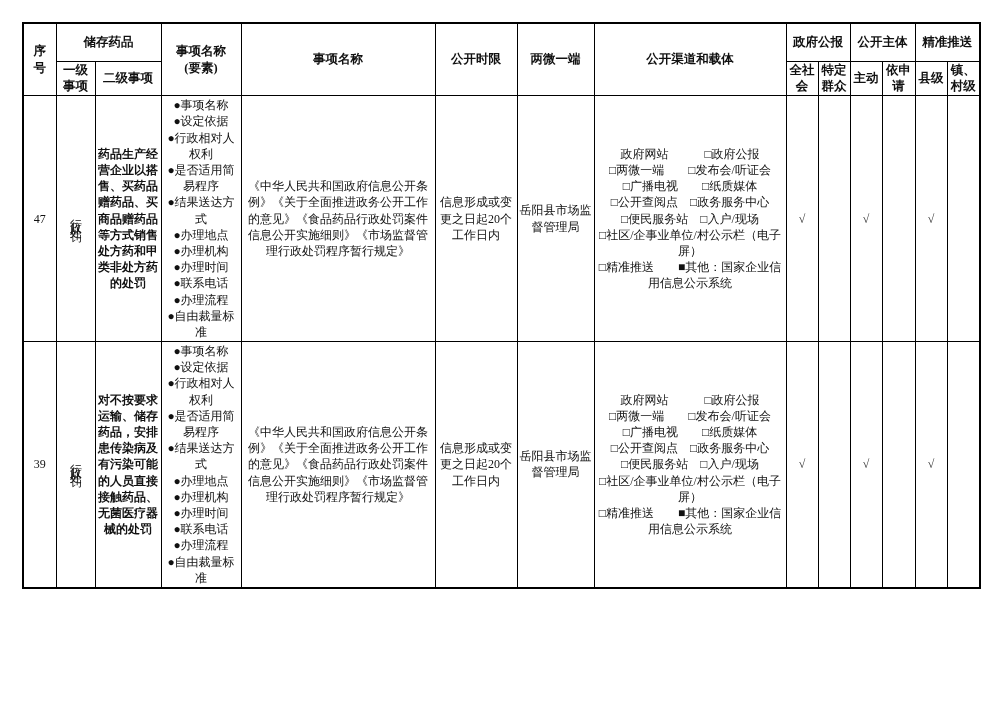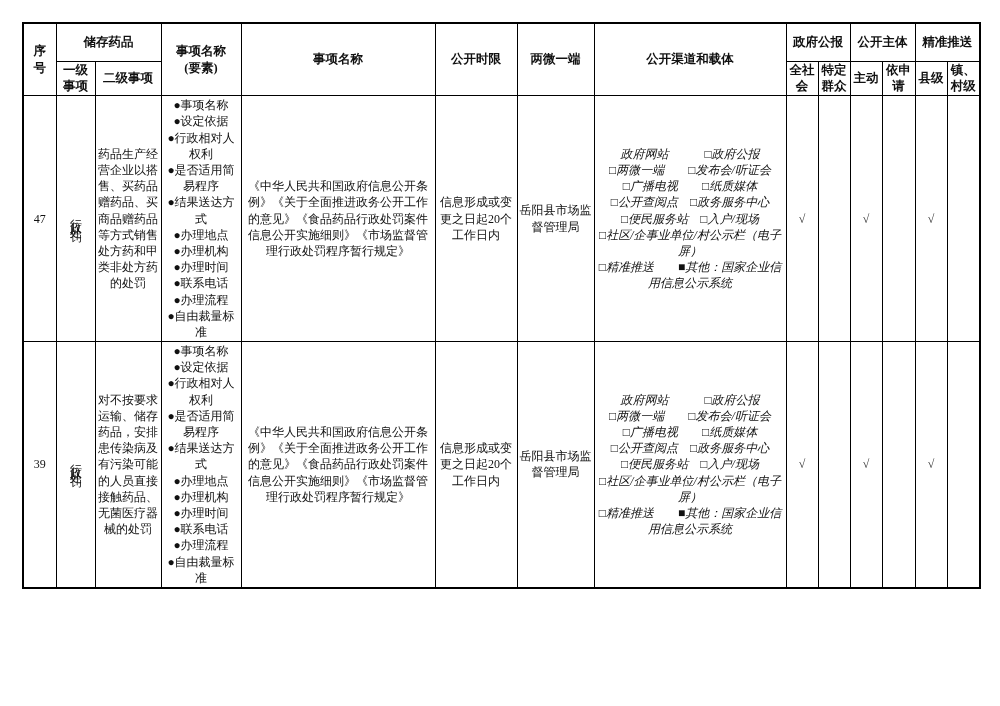--- a/index.html
+++ b/index.html
@@ -35,24 +35,23 @@
   td.cell-content{
     text-align:left;
     vertical-align:top;
     line-height:1.2;
     padding:2px 1px 2px 2px;
   }
   td.cell-channels{
     text-align:left;
     line-height:1.32;
     padding:2px 4px;
-    font-style:italic;
   }
   td.cell-basis{line-height:1.45;padding:1px 6px;}
-  td.cell-level2{line-height:1.33;padding:1px 3px;}
+  td.cell-level2{line-height:1.33;padding:1px 3px;font-weight:bold;}
   td.cell-check{font-size:12px;color:#333;}
   .vert{
     display:inline-block;
     writing-mode:vertical-rl;
     text-orientation:upright;
     letter-spacing:4px;
     line-height:1.1;
   }
 </style>
 </head>

